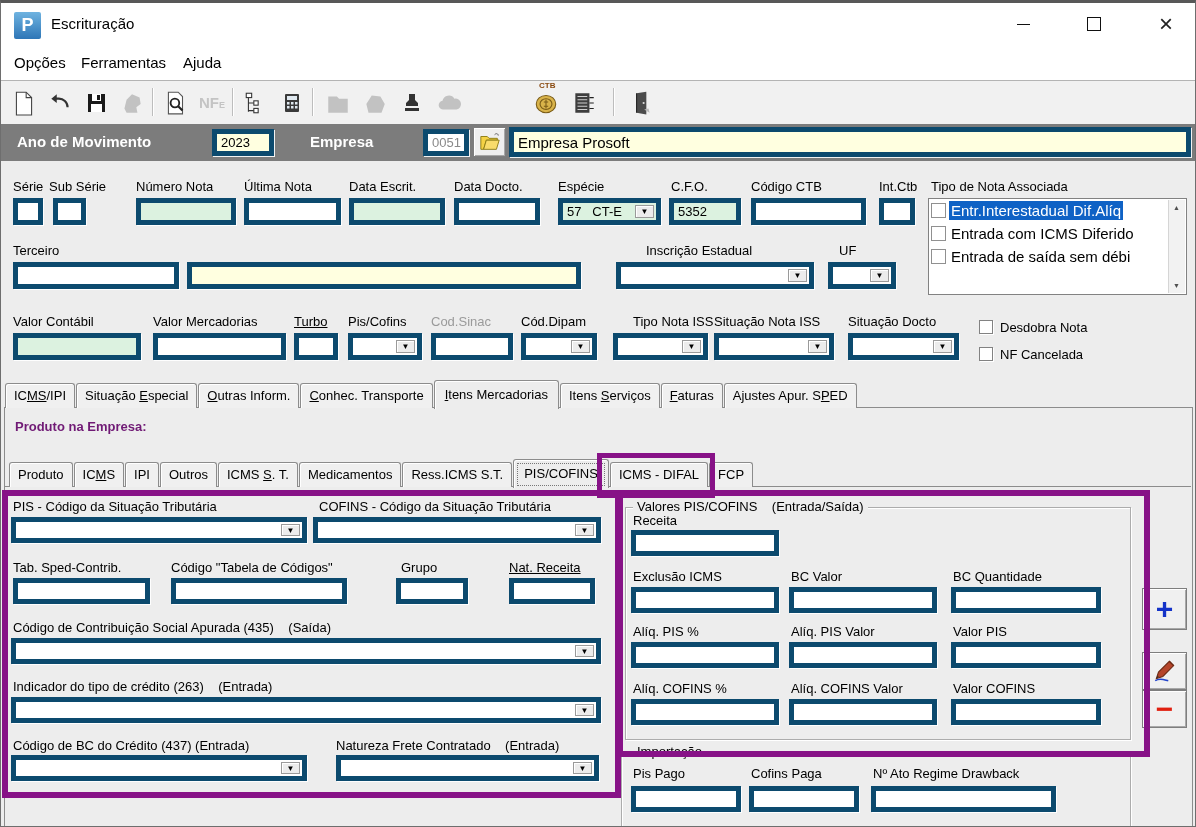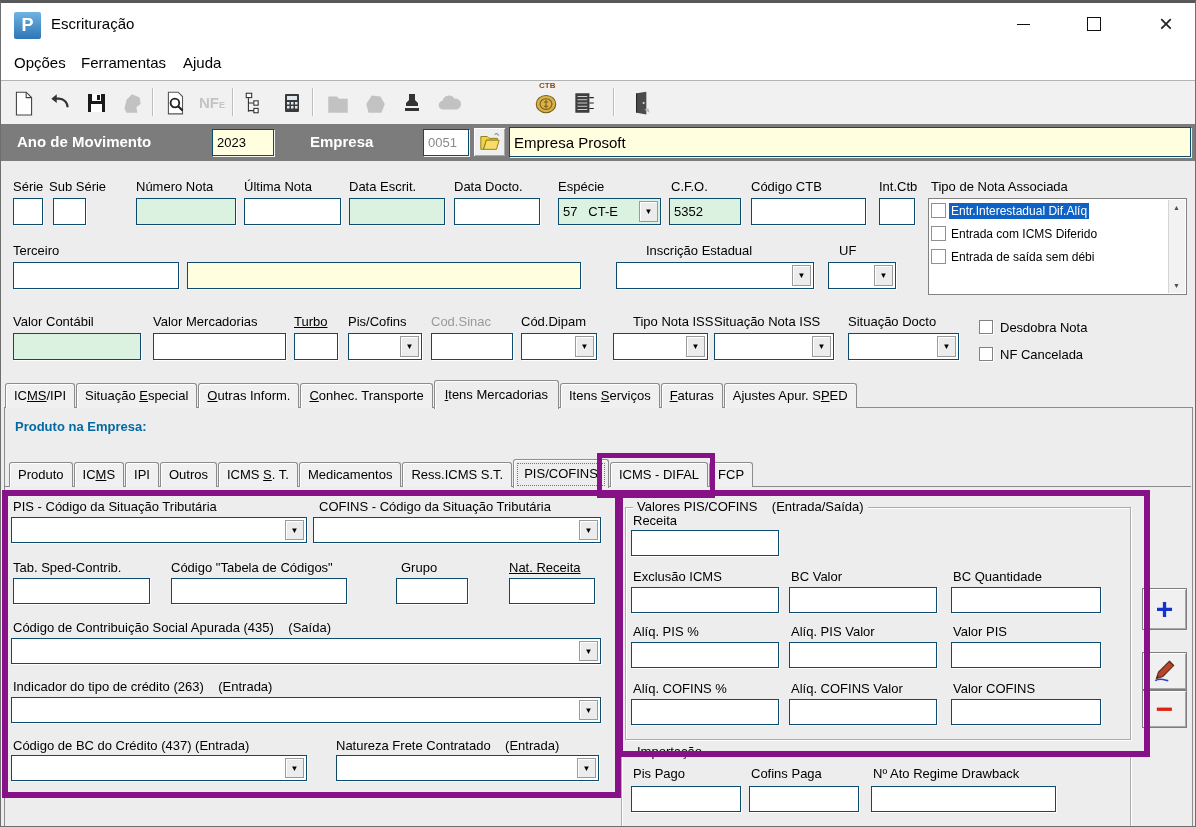--- a/index.html
+++ b/index.html
@@ -16,48 +16,48 @@
   .menu-item{position:absolute;top:6px;font-size:15px;color:#000;}
   .toolbar{position:absolute;left:0;top:78px;width:100%;height:43px;background:#F1F1F1;border-bottom:1px solid #c9c9c9;}
   .tbtn{position:absolute;top:5px;width:34px;height:33px;display:flex;align-items:center;justify-content:center;}
   .tsep{position:absolute;top:7px;width:1px;height:28px;background:#bdbdbd;box-shadow:1px 0 0 #fff;}
   
   .hband{position:absolute;left:0;top:121px;width:100%;height:37px;background:#7C7C7C;}
   .hlbl{position:absolute;color:#fff;font-weight:bold;font-size:15px;top:9px;}
   
   .lbl{position:absolute;font-size:13px;white-space:pre;line-height:15px;}
   .lbl.dim{color:#9A9A9A;}
-  .fld{position:absolute;background:#fff;border:1px solid #0c4a6e;box-shadow:1px 1px 0 rgba(255,255,255,.9);
+  .fld{position:absolute;background:#fff;border:5px solid #0c4a6e;box-shadow:1px 1px 0 rgba(255,255,255,.9);
        box-sizing:border-box;height:27px;font-size:13px;display:flex;align-items:center;padding:0 4px;white-space:pre;}
   .mint{background:#DCF2E0;}
   .cream{background:#FFFFE0;}
   .combo{padding-right:20px;}
   .dd{position:absolute;top:2px;right:2px;bottom:2px;width:17px;background:#ECECEC;border:1px solid #9a9a9a;
       box-shadow:inset 1px 1px 0 #fff;display:flex;align-items:center;justify-content:center;font-size:8px;color:#000;}
   .cbx{position:absolute;width:14px;height:14px;background:#fff;border:1px solid #828282;box-shadow:1px 1px 0 #fff;box-sizing:border-box;}
   
   .list{position:absolute;background:#fff;border:1px solid #828282;box-sizing:border-box;overflow:hidden;}
   .lrow{position:relative;height:23px;display:flex;align-items:center;padding-left:2px;}
   .lrow .cb2{width:13px;height:13px;background:#fff;border:1px solid #909090;flex:0 0 auto;}
-  .lrow .ltxt{margin-left:3px;padding:1px 2px;font-size:12px;white-space:nowrap;}
+  .lrow .ltxt{margin-left:3px;padding:1px 2px;font-size:15px;white-space:nowrap;}
   .lrow.sel .ltxt{background:#0F62C5;color:#fff;}
   .vscroll{position:absolute;top:1px;right:1px;bottom:1px;width:16px;background:#F2F2F2;border-left:1px solid #d5d5d5;}
   .sarr{position:absolute;left:0;width:15px;height:15px;display:flex;align-items:center;justify-content:center;
         font-size:7px;color:#505050;background:#F2F2F2;}
   
   .tabstrip{position:absolute;display:flex;align-items:flex-end;z-index:2;}
   .tab{border:1px solid #8c8c8c;border-bottom:none;border-radius:3px 3px 0 0;padding:4px 8px 5px;background:#F0F0F0;
        margin-right:1px;box-shadow:inset 1px 1px 0 #fff;white-space:pre;position:relative;z-index:2;}
   .tab .key{text-decoration:underline;}
   .tab.active{padding:6px 10px 7px;background:#EDEDED;z-index:4;margin-bottom:-1px;}
   .tab.active.dotted:after{content:"";position:absolute;left:3px;top:3px;right:3px;bottom:2px;border:1px dotted #777;}
   .pagebrd{position:absolute;border:1px solid #8c8c8c;z-index:0;}
   .gbox{position:absolute;border:1px solid #ACACAC;box-shadow:inset 1px 1px 0 #fff,1px 1px 0 #fff;}
   .gtitle{position:absolute;background:#EDEDED;padding:0 4px;font-size:13px;white-space:pre;z-index:1;}
-  .ptitle{position:absolute;color:#0369a1;font-weight:bold;font-size:13px;}
+  .ptitle{position:absolute;color:#701a75;font-weight:bold;font-size:13px;}
   
   .abtn{position:absolute;background:#F0F0F0;border:1px solid #7e7e7e;box-shadow:inset 1px 1px 0 #fff,inset -1px -1px 0 #a8a8a8;
         display:flex;align-items:center;justify-content:center;box-sizing:border-box;}
   .plus{color:#1433C8;font-size:30px;font-weight:bold;line-height:20px;}
   .minus{color:#E02010;font-size:30px;font-weight:bold;line-height:18px;}
   .raised{background:#EFEFEF;border:1px solid #7e7e7e;box-shadow:inset 1px 1px 0 #fff,inset -1px -1px 0 #a8a8a8;}
   
   .annot{position:absolute;border:6px solid #871287;pointer-events:none;z-index:6;}
   .annot.thin{border-width:5px;}
   svg{display:block;}

